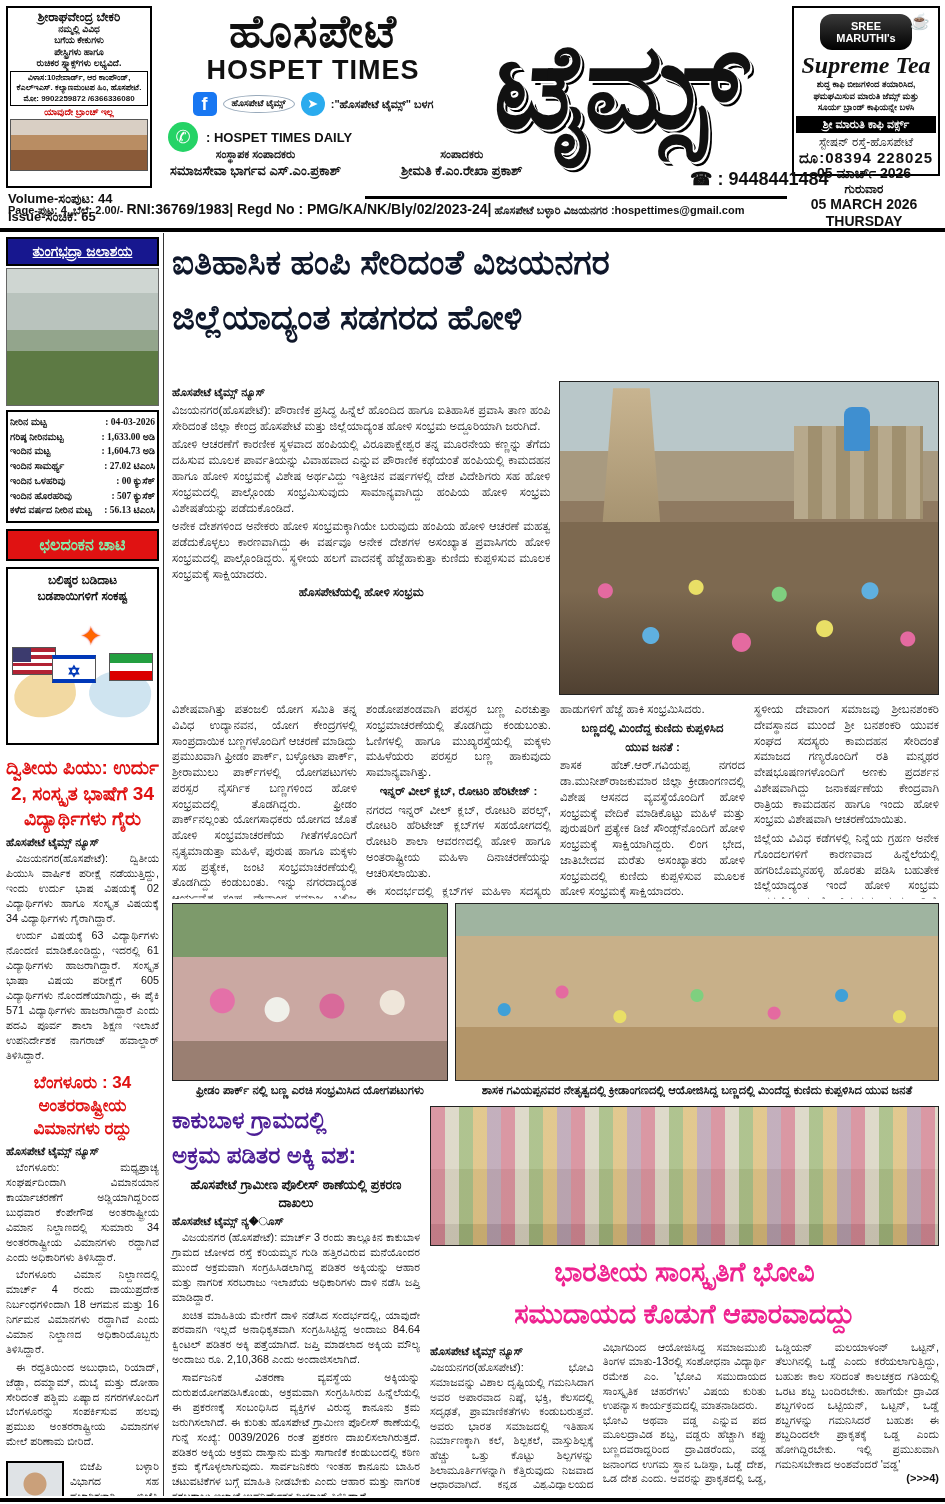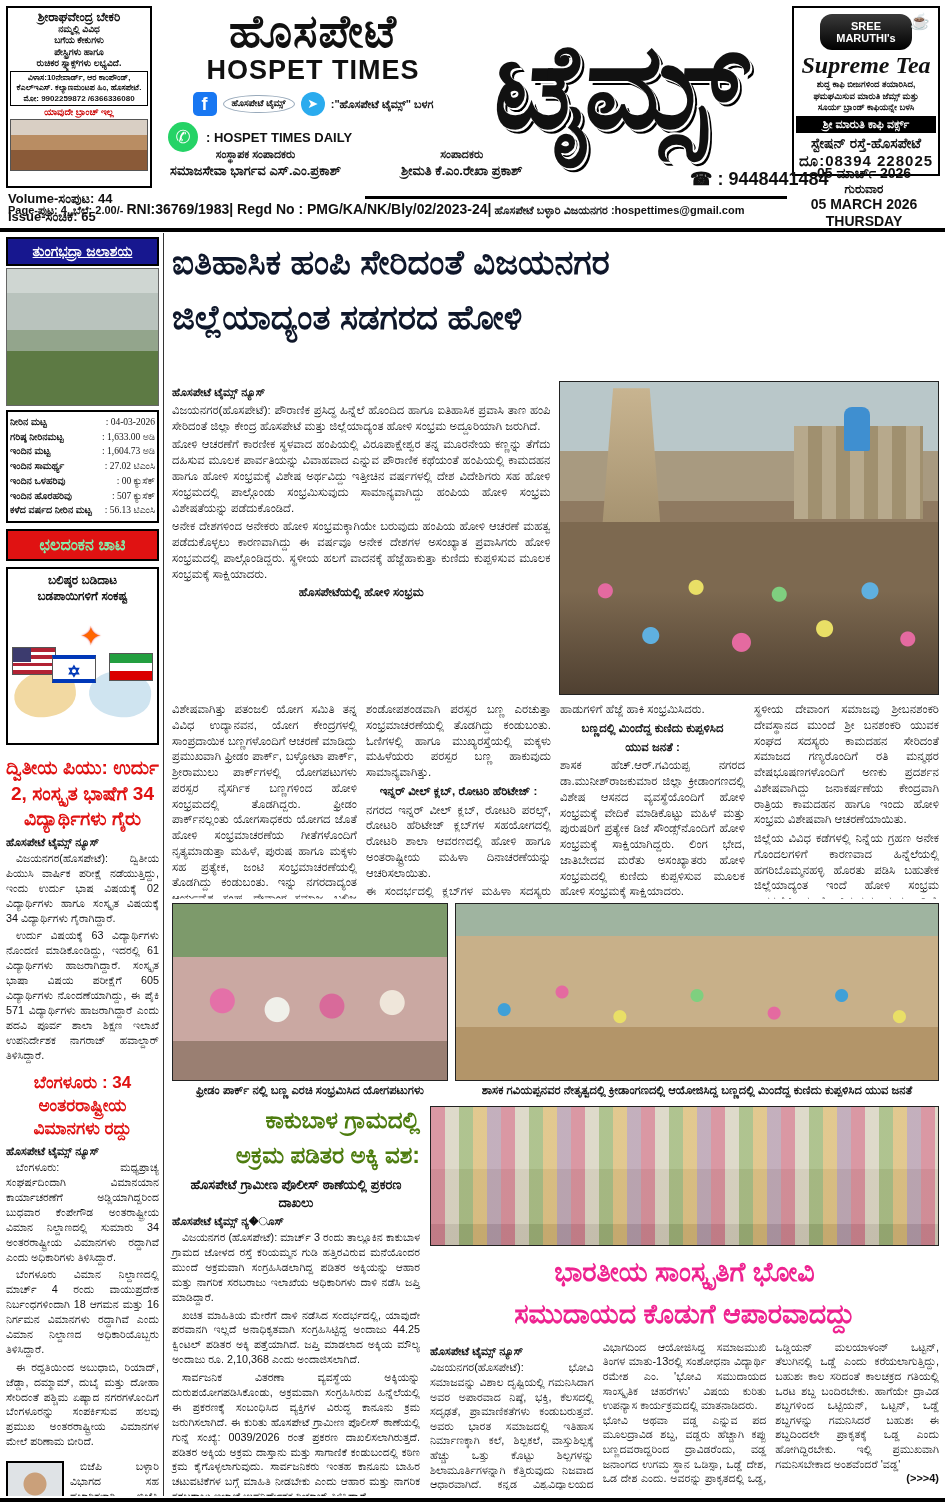--- a/index.html
+++ b/index.html
@@ -33,21 +33,21 @@
   .big-logo { position:absolute; left:444px; top:-10px; width:350px; height:195px; display:flex; align-items:center; justify-content:center;
     font-size:118px; font-weight:900; transform:skewX(-4deg); letter-spacing:-4px;
     text-shadow: 2px 2px 0 #fff, -2px -2px 0 #fff, 4px 4px 0 #000; }
 
   .tea-ad { position:absolute; right:5px; top:6px; width:148px; height:170px; border:2px solid #000; text-align:center; padding:2px; }
   .tea-cup { position:absolute; right:8px; top:4px; font-size:16px; }
   .tea-badge { margin:4px auto 0; width:92px; background:linear-gradient(180deg,#3a3a3a,#000); color:#fff; border-radius:12px; padding:6px 2px; font-size:11px; font-weight:bold; line-height:1.1; }
   .tea-name { font-family:"Liberation Serif", serif; font-style:italic; font-size:24px; font-weight:bold; margin-top:2px; }
   .tea-line { font-size:8.5px; font-weight:bold; line-height:1.35; }
   .tea-works { background:#000; color:#fff; font-size:11px; font-weight:bold; padding:2px 0; margin-top:2px; }
-  .tea-addr { font-size:14px; font-weight:bold; margin-top:2px; }
+  .tea-addr { font-size:12px; font-weight:normal; margin-top:2px; }
   .tea-phone { font-size:15px; font-weight:900; letter-spacing:1px; }
 
   .date-block { position:absolute; right:6px; top:165px; width:150px; text-align:center; line-height:1.2; }
   .date-block .b { font-weight:900; font-size:14px; }
   .date-block .n { font-weight:bold; font-size:12px; }
 
   .editors { position:absolute; left:170px; top:148px; width:620px; display:flex; gap:60px; }
   .ed-col { text-align:center; }
   .ed-role { font-size:11px; font-weight:bold; }
   .ed-name { font-size:13px; font-weight:bold; margin-top:2px; }
@@ -64,21 +64,21 @@
   .mainarea { flex:1; padding:2px 6px 0 8px; overflow:hidden; }
   .page-bottom-rule { position:absolute; left:0; right:0; bottom:2px; border-top:4px solid #000; }
 
   
   .res-title { background:#17178f; color:#fff; border:2px solid #000; text-align:center; font-weight:900; font-size:14px; padding:4px 2px; text-decoration:underline; }
   .dam-photo { height:138px; border:1px solid #666; margin-top:2px;
     background: linear-gradient(180deg,#cfd6d2 0 18%, #b9c3bd 18% 45%, #93a58c 45% 60%, #5d7a44 60% 100%),
     linear-gradient(100deg, transparent 30%, #9aa39b 31% 36%, transparent 37%); }
   .res-table { border:2px solid #000; margin-top:4px; padding:3px 2px; }
   .res-row { display:flex; justify-content:space-between; font-size:9.5px; font-weight:bold; line-height:1.55; }
-  .res-row .val { font-family:"Liberation Serif", serif; font-weight:400; }
+  .res-row .val { font-family:"Liberation Serif", serif; font-weight:700; }
   .cartoon-banner { background:#e01212; color:#86efac; border:2px solid #000; text-align:center; font-weight:900; font-size:16px; padding:5px 2px; margin-top:6px; }
   .cartoon-box { border:2px solid #000; margin-top:6px; height:178px; position:relative; padding-top:4px; text-align:center; overflow:hidden; }
   .cartoon-cap { font-size:12px; font-weight:900; line-height:1.3; }
   .bull { position:absolute; width:62px; height:46px; border-radius:55% 45% 50% 50%; bottom:26px; }
   .bull.left { left:6px; background:#f2d9a2; transform:rotate(-8deg); }
   .bull.right { right:6px; background:#cfe4f0; transform:rotate(8deg); }
   .flag { position:absolute; width:44px; height:28px; border:1px solid #555; }
   .flag-us { left:4px; top:78px; background:
     linear-gradient(180deg,#b22234 0 14%,#fff 14% 28%,#b22234 28% 42%,#fff 42% 56%,#b22234 56% 70%,#fff 70% 84%,#b22234 84% 100%); }
   .flag-us::after { content:""; position:absolute; left:0; top:0; width:18px; height:14px; background:#3c3b6e; }
@@ -129,21 +129,21 @@
     background: radial-gradient(circle at 10% 60%, #3fa0d8 6px, transparent 7px), radial-gradient(circle at 22% 50%, #e46aa0 6px, transparent 7px),
       radial-gradient(circle at 34% 64%, #e9df66 6px, transparent 7px), radial-gradient(circle at 50% 52%, #7fcf7f 6px, transparent 7px),
       radial-gradient(circle at 66% 62%, #e46aa0 6px, transparent 7px), radial-gradient(circle at 80% 52%, #3fa0d8 6px, transparent 7px),
       radial-gradient(circle at 92% 64%, #e9df66 6px, transparent 7px),
       linear-gradient(180deg,#9fb4a0 0 18%, #c8b089 18% 70%, #b39569 70% 100%); }
   .pb-cap { font-size:11.5px; font-weight:900; text-align:center; margin-top:3px; }
   .pb-item.grow { flex:1; }
 
   .bottom-sec { display:flex; gap:10px; margin-top:6px; }
   .kaku { width:248px; }
-  .kaku-head { color:#4d7c0f; font-weight:900; font-size:23px; text-align:right; line-height:1.5; }
+  .kaku-head { color:#4c1d95; font-weight:900; font-size:23px; text-align:left; line-height:1.5; }
   .kaku-sub { font-weight:900; font-size:13px; text-align:center; margin-top:4px; line-height:1.35; }
   .right-bottom { flex:1; }
   .club-cap { font-size:11.5px; font-weight:900; text-align:center; }
   .group-photo { border:1.5px solid #222; height:140px; margin-top:3px;
     background:
       repeating-linear-gradient(90deg, rgba(232,120,160,.55) 0 14px, rgba(240,240,230,.55) 14px 28px, rgba(150,200,120,.5) 28px 42px, rgba(250,210,120,.5) 42px 56px, rgba(190,160,210,.5) 56px 70px),
       linear-gradient(180deg,#c9bfa8 0 45%, #b3a68b 45% 85%, #8f8066 85% 100%); }
   .bhovi-head { color:#ee2290; font-weight:900; font-size:27px; text-align:center; line-height:1.55; margin-top:6px; }
   .bhovi-cols { display:flex; gap:9px; margin-top:4px; height:150px; overflow:hidden; }
   .bc { flex:1; font-size:11px; line-height:1.33; text-align:justify; }
@@ -370,21 +370,21 @@
       <div class="bottom-sec">
         <div class="kaku">
           <div class="kaku-head">
             <div>ಕಾಕುಬಾಳ ಗ್ರಾಮದಲ್ಲಿ</div>
             <div>ಅಕ್ರಮ ಪಡಿತರ ಅಕ್ಕಿ ವಶ:</div>
           </div>
           <div class="kaku-sub">ಹೊಸಪೇಟೆ ಗ್ರಾಮೀಣ ಪೊಲೀಸ್ ಠಾಣೆಯಲ್ಲಿ ಪ್ರಕರಣ ದಾಖಲು</div>
           <div class="byline">ಹೊಸಪೇಟೆ ಟೈಮ್ಸ್ ನ್ಯ�ೂಸ್</div>
           <div class="bodytxt">
             <p>ವಿಜಯನಗರ (ಹೊಸಪೇಟೆ): ಮಾರ್ಚ್ 3 ರಂದು ತಾಲ್ಲೂಕಿನ ಕಾಕುಬಾಳ ಗ್ರಾಮದ ಜೋಳದ ರಸ್ತೆ ಕರಿಯಮ್ಮನ ಗುಡಿ ಹತ್ತಿರವಿರುವ ಮನೆಯೊಂದರ ಮುಂದೆ ಅಕ್ರಮವಾಗಿ ಸಂಗ್ರಹಿಸಿಡಲಾಗಿದ್ದ ಪಡಿತರ ಅಕ್ಕಿಯನ್ನು ಆಹಾರ ಮತ್ತು ನಾಗರಿಕ ಸರಬರಾಜು ಇಲಾಖೆಯ ಅಧಿಕಾರಿಗಳು ದಾಳಿ ನಡೆಸಿ ಜಪ್ತಿ ಮಾಡಿದ್ದಾರೆ.</p>
-            <p>ಖಚಿತ ಮಾಹಿತಿಯ ಮೇರೆಗೆ ದಾಳಿ ನಡೆಸಿದ ಸಂದರ್ಭದಲ್ಲಿ, ಯಾವುದೇ ಪರವಾನಗಿ ಇಲ್ಲದೆ ಅನಾಧಿಕೃತವಾಗಿ ಸಂಗ್ರಹಿಸಿಟ್ಟಿದ್ದ ಅಂದಾಜು 44.25 ಕ್ವಿಂಟಲ್ ಪಡಿತರ ಅಕ್ಕಿ ಪತ್ತೆಯಾಗಿದೆ. ಜಪ್ತಿ ಮಾಡಲಾದ ಅಕ್ಕಿಯ ಮೌಲ್ಯ ಅಂದಾಜು ರೂ. 2,10,368 ಎಂದು ಅಂದಾಜಿಸಲಾಗಿದೆ.</p>
+            <p>ಖಚಿತ ಮಾಹಿತಿಯ ಮೇರೆಗೆ ದಾಳಿ ನಡೆಸಿದ ಸಂದರ್ಭದಲ್ಲಿ, ಯಾವುದೇ ಪರವಾನಗಿ ಇಲ್ಲದೆ ಅನಾಧಿಕೃತವಾಗಿ ಸಂಗ್ರಹಿಸಿಟ್ಟಿದ್ದ ಅಂದಾಜು 84.64 ಕ್ವಿಂಟಲ್ ಪಡಿತರ ಅಕ್ಕಿ ಪತ್ತೆಯಾಗಿದೆ. ಜಪ್ತಿ ಮಾಡಲಾದ ಅಕ್ಕಿಯ ಮೌಲ್ಯ ಅಂದಾಜು ರೂ. 2,10,368 ಎಂದು ಅಂದಾಜಿಸಲಾಗಿದೆ.</p>
             <p>ಸಾರ್ವಜನಿಕ ವಿತರಣಾ ವ್ಯವಸ್ಥೆಯ ಅಕ್ಕಿಯನ್ನು ದುರುಪಯೋಗಪಡಿಸಿಕೊಂಡು, ಅಕ್ರಮವಾಗಿ ಸಂಗ್ರಹಿಸಿರುವ ಹಿನ್ನೆಲೆಯಲ್ಲಿ ಈ ಪ್ರಕರಣಕ್ಕೆ ಸಂಬಂಧಿಸಿದ ವ್ಯಕ್ತಿಗಳ ವಿರುದ್ಧ ಕಾನೂನು ಕ್ರಮ ಜರುಗಿಸಲಾಗಿದೆ. ಈ ಕುರಿತು ಹೊಸಪೇಟೆ ಗ್ರಾಮೀಣ ಪೊಲೀಸ್ ಠಾಣೆಯಲ್ಲಿ ಗುನ್ನೆ ಸಂಖ್ಯೆ: 0039/2026 ರಂತೆ ಪ್ರಕರಣ ದಾಖಲಿಸಲಾಗಿರುತ್ತದೆ. ಪಡಿತರ ಅಕ್ಕಿಯ ಅಕ್ರಮ ದಾಸ್ತಾನು ಮತ್ತು ಸಾಗಾಣಿಕೆ ಕಂಡುಬಂದಲ್ಲಿ ಕಠಿಣ ಕ್ರಮ ಕೈಗೊಳ್ಳಲಾಗುವುದು. ಸಾರ್ವಜನಿಕರು ಇಂತಹ ಕಾನೂನು ಬಾಹಿರ ಚಟುವಟಿಕೆಗಳ ಬಗ್ಗೆ ಮಾಹಿತಿ ನೀಡಬೇಕು ಎಂದು ಆಹಾರ ಮತ್ತು ನಾಗರಿಕ ಸರಬರಾಜು ಇಲಾಖೆ ಉಪನಿರ್ದೇಶಕ ರಿಯಾಜ್ ತಿಳಿಸಿದ್ದಾರೆ.</p>
           </div>
         </div>
 
         <div class="right-bottom">
           <div class="group-photo"></div>
           <div class="bhovi-head">
             <div>ಭಾರತೀಯ ಸಾಂಸ್ಕೃತಿಗೆ ಭೋವಿ</div>
             <div>ಸಮುದಾಯದ ಕೊಡುಗೆ ಆಪಾರವಾದದ್ದು</div>
           </div>

